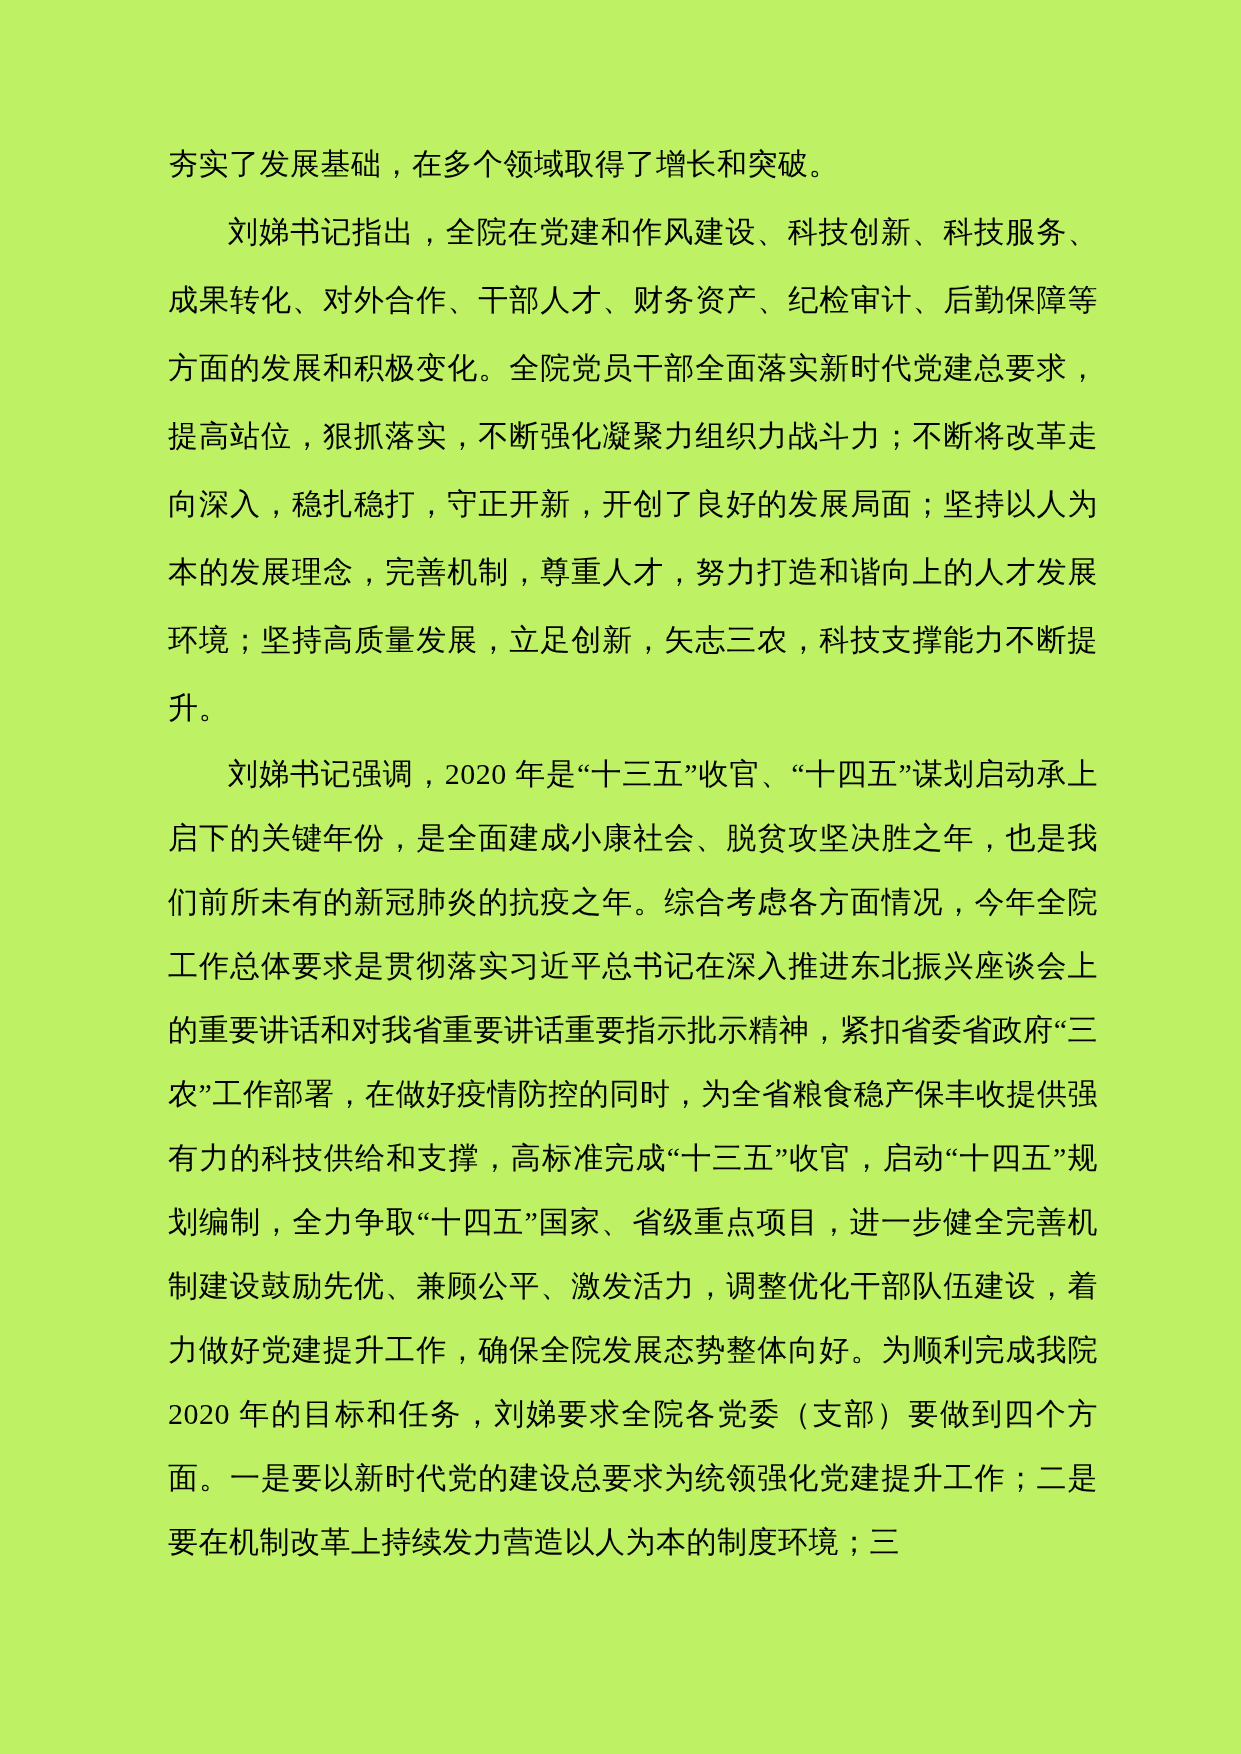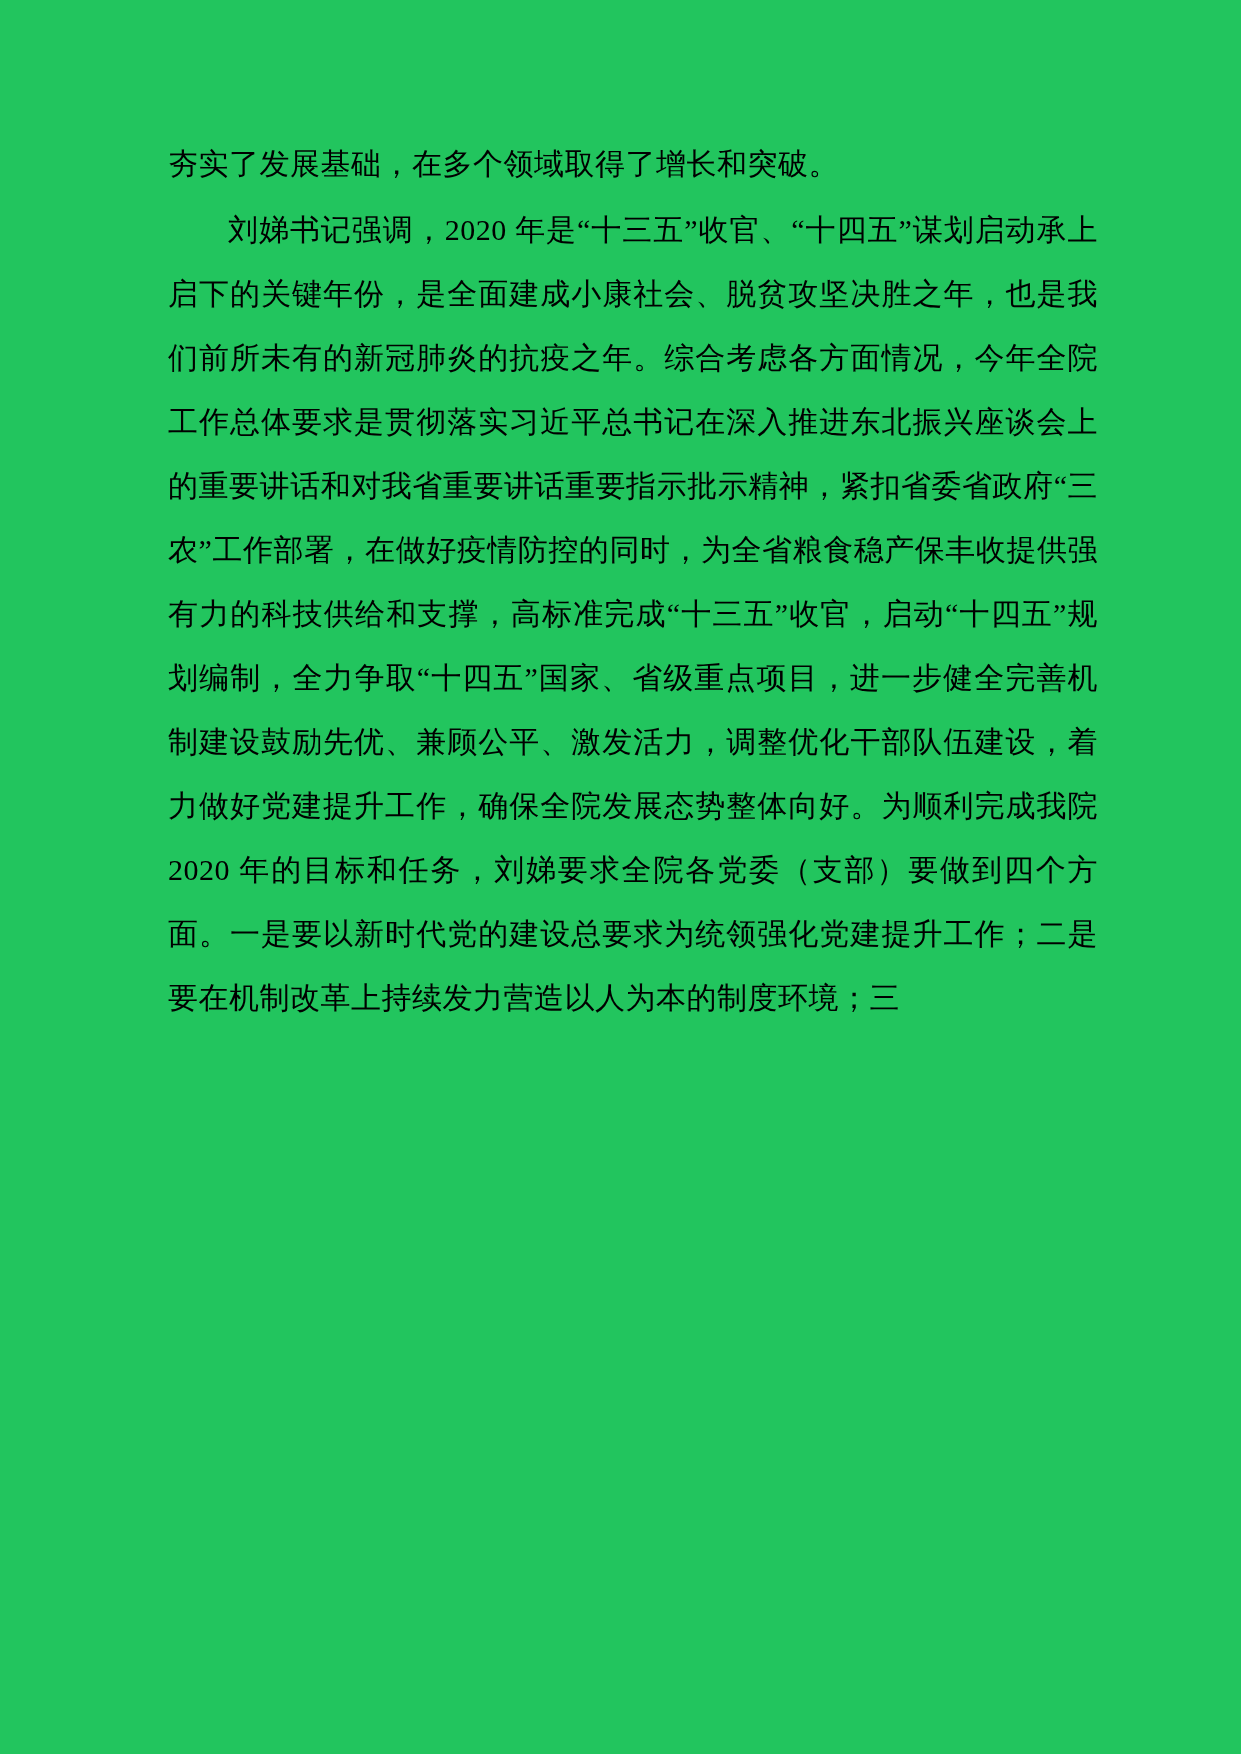--- a/index.html
+++ b/index.html
@@ -13,21 +13,21 @@
     font-family: "Liberation Serif", "DejaVu Serif", serif;
     color: #000000;
     -webkit-font-smoothing: antialiased;
   }
   .page {
     position: relative;
     width: 1241px;
     height: 1754px;
     box-sizing: border-box;
     padding: 130px 150px 60px 168px;
-    background: #22c55e;
+    background: #bef264;
     overflow: hidden;
   }
   .doc-body {
     width: 930px;
   }
   p.para {
     margin: 0 0 0 0;
     font-size: 30px;
     line-height: 68px;
     text-align: justify;
@@ -42,15 +42,16 @@
   p.tight {
     line-height: 64px;
   }
 </style>
 </head>
 <body>
 
 <div class="page">
   <div class="doc-body">
     <p class="para">夯实了发展基础，在多个领域取得了增长和突破。</p>
+    <p class="para indent">刘娣书记指出，全院在党建和作风建设、科技创新、科技服务、成果转化、对外合作、干部人才、财务资产、纪检审计、后勤保障等方面的发展和积极变化。全院党员干部全面落实新时代党建总要求，提高站位，狠抓落实，不断强化凝聚力组织力战斗力；不断将改革走向深入，稳扎稳打，守正开新，开创了良好的发展局面；坚持以人为本的发展理念，完善机制，尊重人才，努力打造和谐向上的人才发展环境；坚持高质量发展，立足创新，矢志三农，科技支撑能力不断提升。</p>
     <p class="para indent tight">刘娣书记强调，2020 年是“十三五”收官、“十四五”谋划启动承上启下的关键年份，是全面建成小康社会、脱贫攻坚决胜之年，也是我们前所未有的新冠肺炎的抗疫之年。综合考虑各方面情况，今年全院工作总体要求是贯彻落实习近平总书记在深入推进东北振兴座谈会上的重要讲话和对我省重要讲话重要指示批示精神，紧扣省委省政府“三农”工作部署，在做好疫情防控的同时，为全省粮食稳产保丰收提供强有力的科技供给和支撑，高标准完成“十三五”收官，启动“十四五”规划编制，全力争取“十四五”国家、省级重点项目，进一步健全完善机制建设鼓励先优、兼顾公平、激发活力，调整优化干部队伍建设，着力做好党建提升工作，确保全院发展态势整体向好。为顺利完成我院 2020 年的目标和任务，刘娣要求全院各党委（支部）要做到四个方面。一是要以新时代党的建设总要求为统领强化党建提升工作；二是要在机制改革上持续发力营造以人为本的制度环境；三</p>
   </div>
 </div>
 
 </body></html>

